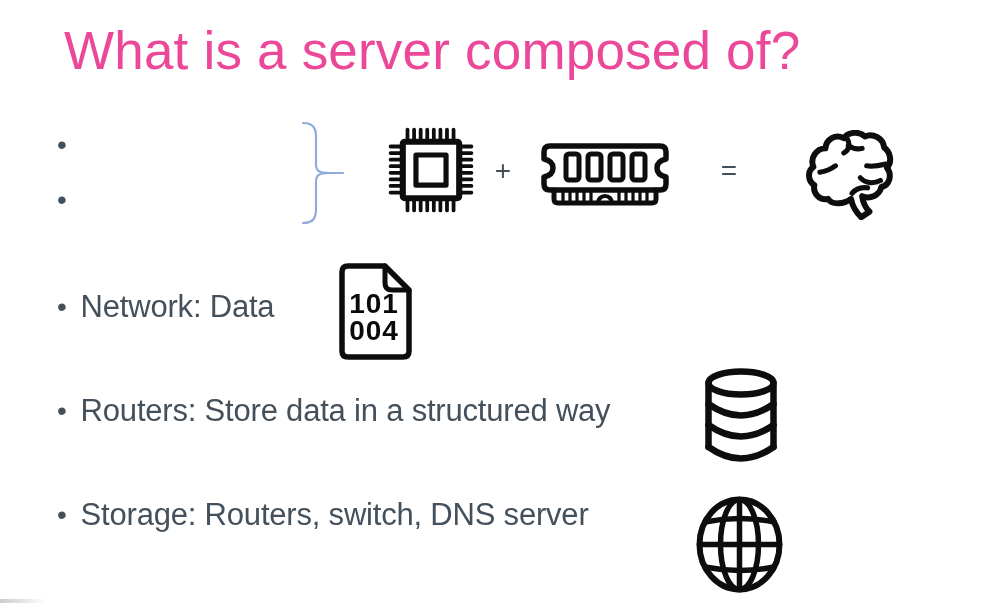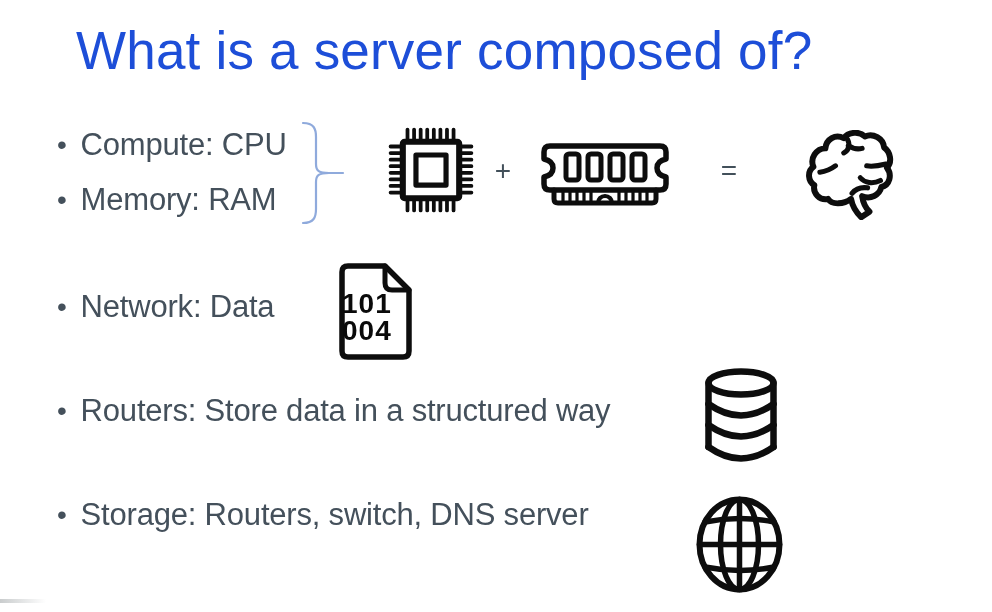--- a/index.html
+++ b/index.html
@@ -1,23 +1,23 @@
 <!DOCTYPE html>
 <html><head>
 <meta charset="utf-8">
 <style>
   html,body{margin:0;padding:0;background:#ffffff;}
   .slide{
     position:relative;width:992px;height:612px;background:#ffffff;overflow:hidden;
     font-family:"Liberation Sans",sans-serif;
   }
   .title{
-    position:absolute;left:76px;top:20px;width:900px;
+    position:absolute;left:64px;top:20px;width:900px;
     font-size:53px;font-weight:300;letter-spacing:0.2px;line-height:62px;
-    color:#1d4ed8;
+    color:#ec4899;
   }
   .b-row{
     position:absolute;left:57px;display:flex;align-items:flex-start;
     font-size:31px;font-weight:300;line-height:38px;color:#44505b;letter-spacing:-0.2px;
     white-space:nowrap;
   }
   .b-dot{margin-right:14px;font-size:28px;line-height:38px;}
   .row-compute{top:126px;}
   .row-memory{top:181px;}
   .row-storage{top:288px;}
@@ -31,45 +31,43 @@
   .op-equals{left:715px;top:153px;}
   svg{position:absolute;display:block;}
   .svg-brace{left:301px;top:120px;}
   .svg-cpu{left:384px;top:123px;}
   .svg-ram{left:540px;top:143px;}
   .svg-brain{left:806px;top:130px;}
   .svg-file{left:336px;top:263px;}
   .svg-db{left:702px;top:368px;}
   .svg-globe{left:696px;top:496px;}
   .file-text{
-    position:absolute;left:342px;top:290px;width:64px;text-align:left;
+    position:absolute;left:342px;top:290px;width:64px;text-align:center;
     font-size:28px;font-weight:700;line-height:27px;letter-spacing:1px;color:#0a0a0a;
   }
   .file-text div{margin:0;}
   .edge-strip{
     position:absolute;left:0;top:599px;width:46px;height:4px;
     background:linear-gradient(to right,#c9cccd,rgba(255,255,255,0));
   }
   .ic{stroke:#0d0d0d;fill:none;stroke-linecap:round;stroke-linejoin:round;}
   .br{stroke:#8FAADC;fill:none;stroke-linecap:round;stroke-linejoin:round;}
 </style>
 </head>
 <body>
 
 <div class="slide">
 
   <div class="title">What is a server composed of?</div>
 
   <div class="b-row row-compute">
     <span class="b-dot">•</span>
-    <span>Compute: CPU</span>
   </div>
   <div class="b-row row-memory">
     <span class="b-dot">•</span>
-    <span>Memory: RAM</span>
   </div>
   <div class="b-row row-storage">
     <span class="b-dot">•</span>
     <span>Network: Data</span>
   </div>
   <div class="b-row row-database">
     <span class="b-dot">•</span>
     <span>Routers: Store data in a structured way</span>
   </div>
   <div class="b-row row-network">

